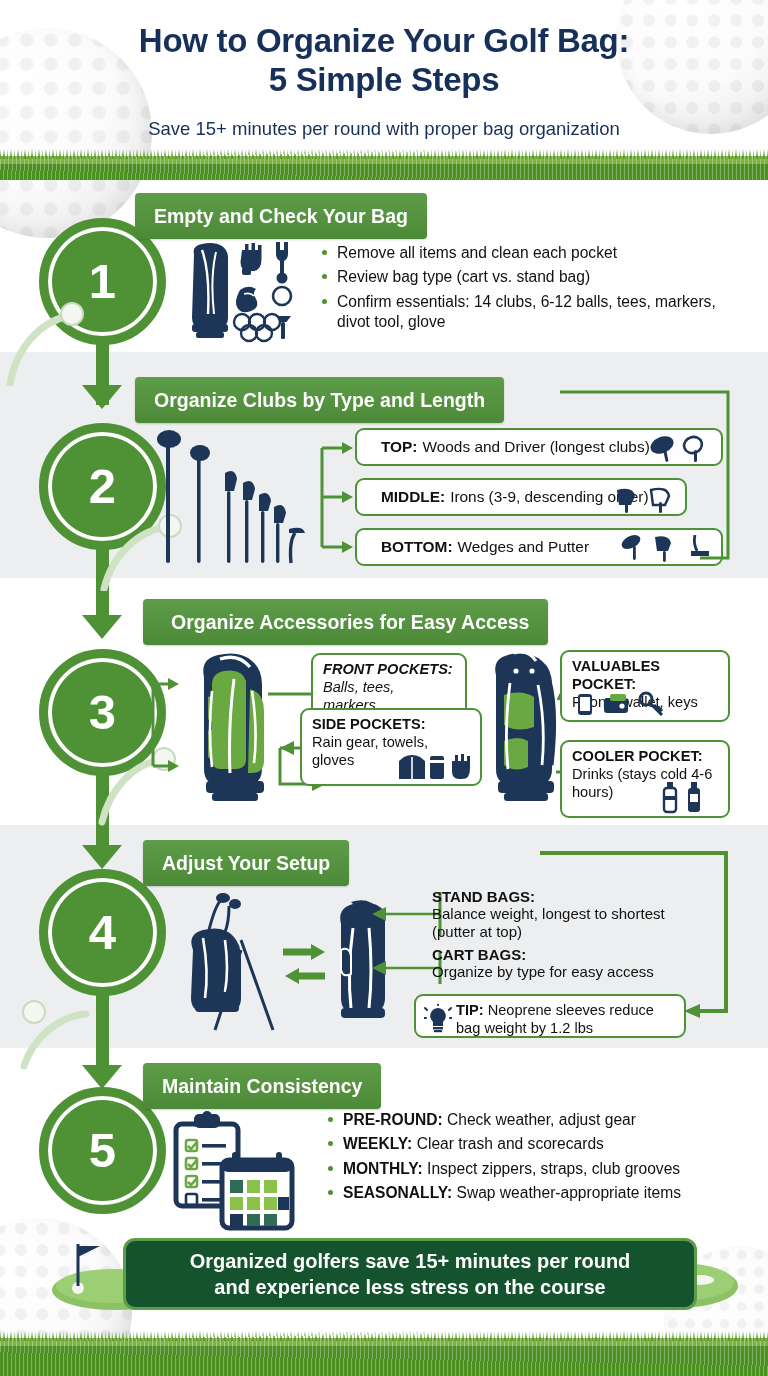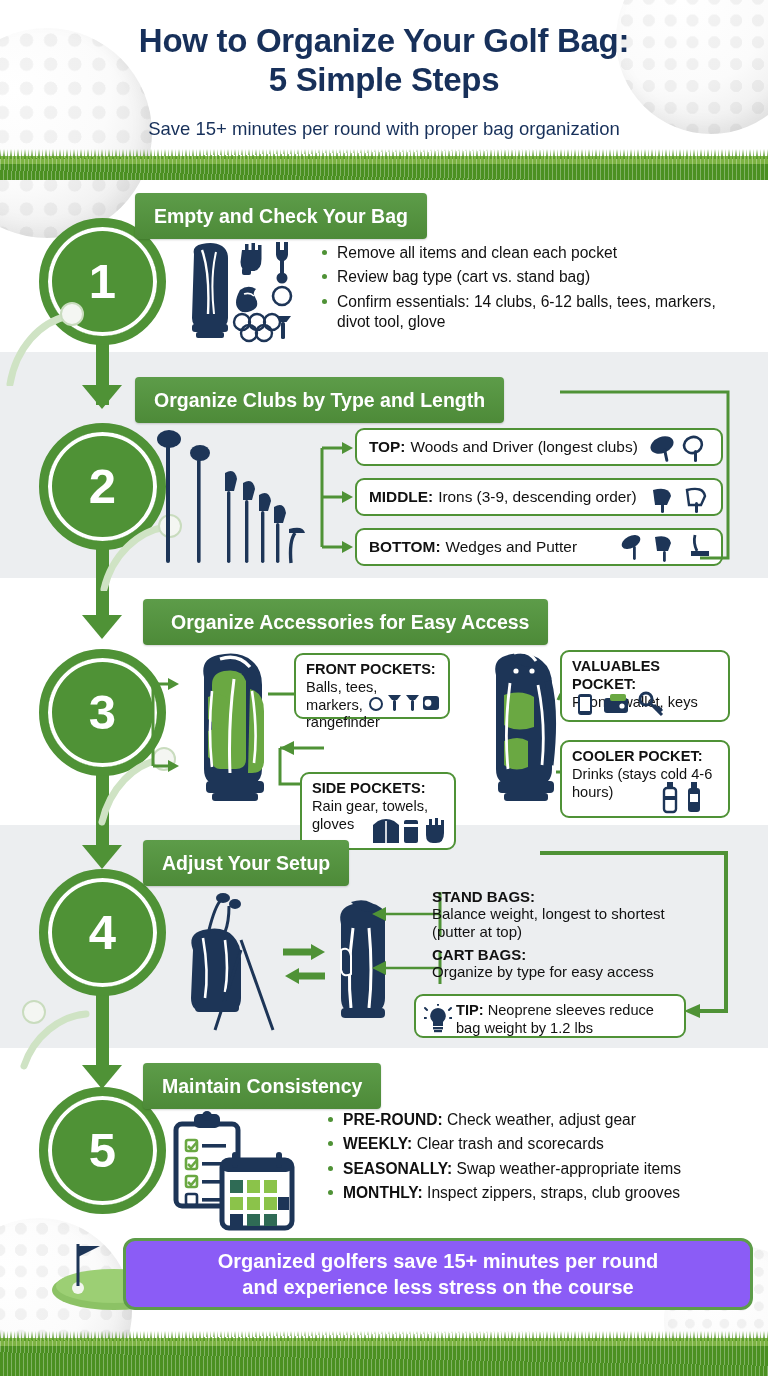--- a/index.html
+++ b/index.html
@@ -112,28 +112,28 @@
   .bullets{margin:0;padding:0;}
 
   
   .box{
     position:absolute;box-sizing:border-box;
     border:2px solid #4f9236;border-radius:9px;background:#ffffff;
     padding:6px 10px;font-size:14.6px;line-height:1.22;color:#111;
   }
   .box .hd{font-weight:bold;display:block;}
   .box.inline{display:flex;align-items:center;padding:8px 12px;font-size:15.4px;}
-  .box.inline .hd{display:inline;margin-right:5px;}
+  .box.inline .hd{display:inline;margin-right:5px;margin-left:12px;}
   .art{position:absolute;}
 
   
   .footerbanner{
-    position:absolute;left:123px;top:1238px;width:630px;height:72px;
+    position:absolute;left:123px;top:1238px;width:574px;height:72px;
     box-sizing:border-box;border:3px solid #5d9c49;border-radius:12px;
-    background:#8b5cf6;display:flex;align-items:center;justify-content:center;
+    background:#14532d;display:flex;align-items:center;justify-content:center;
     text-align:center;color:#ffffff;font-size:20px;font-weight:bold;line-height:1.30;
     padding:0 16px;
   }
   .greenpatch{position:absolute;}
 </style>
 </head>
 <body>
 
 <div class="page">
 
@@ -276,21 +276,21 @@
     <svg style="position:absolute;right:8px;top:4px;" width="66" height="30">
       <g fill="#1d3557">
         <ellipse cx="15" cy="11" rx="12" ry="8" transform="rotate(-22 15 11)"></ellipse>
           <rect x="17" y="14" width="3" height="14" rx="1.5" transform="rotate(-12 18 20)"></rect>
         <ellipse cx="46" cy="11" rx="9" ry="8" transform="rotate(-18 46 11)" fill="none" stroke="#1d3557" stroke-width="2.6"></ellipse>
           <rect x="47" y="16" width="3" height="12" rx="1.5"></rect>
       </g>
     </svg>
   </div>
 
-  <div class="box inline" style="left:355px;top:478px;width:368px;height:38px;">
+  <div class="box inline" style="left:355px;top:478px;width:332px;height:38px;">
     <span class="hd">MIDDLE:</span>
     <span>Irons (3-9, descending order)</span>
     <svg style="position:absolute;right:8px;top:4px;" width="66" height="30">
       <g fill="#1d3557">
         <path d="M6 6 q16 -4 18 6 l-4 9 h-12 z"></path>
           <rect x="14" y="18" width="3" height="11" rx="1.5"></rect>
         <path d="M40 6 q16 -4 18 6 l-4 9 h-12 z" fill="none" stroke="#1d3557" stroke-width="2.4"></path>
           <rect x="48" y="18" width="3" height="11" rx="1.5"></rect>
       </g>
     </svg>
@@ -357,41 +357,41 @@
   <svg class="art" style="left:268px;top:680px;" width="62" height="28">
     <path d="M0 14 H44" stroke="#4f9236" stroke-width="3" fill="none"></path>
       <path d="M44 7 l14 7 l-14 7 z" fill="#4f9236"></path>
   </svg>
   <svg class="art" style="left:268px;top:740px;" width="62" height="60">
     <path d="M56 8 H12 M12 8 V44 H44" stroke="#4f9236" stroke-width="3" fill="none"></path>
     <path d="M44 37 l14 7 l-14 7 z" fill="#4f9236"></path>
     <path d="M26 1 l-14 7 l14 7 z" fill="#4f9236"></path>
   </svg>
 
-  <div class="box" style="left:294px;top:653px;width:156px;height:66px;">
+  <div class="box" style="left:311px;top:653px;width:156px;height:80px;font-style:italic;">
     <span class="hd">FRONT POCKETS:</span>
     <span>Balls, tees, markers, rangefinder</span>
     <svg style="position:absolute;right:8px;bottom:4px;" width="72" height="22">
       <circle cx="8" cy="13" r="6" fill="none" stroke="#1d3557" stroke-width="2"></circle>
       <g fill="#1d3557">
           <path d="M20 4 h13 l-4 5 h-5 z"></path>
           <rect x="25" y="9" width="3" height="11" rx="1.4"></rect>
         </g>
       <g fill="#1d3557">
           <path d="M38 4 h13 l-4 5 h-5 z"></path>
           <rect x="43" y="9" width="3" height="11" rx="1.4"></rect>
         </g>
       <g>
           <rect x="55" y="5" width="16" height="14" rx="3" fill="#1d3557"></rect>
           <circle cx="60" cy="12" r="3.4" fill="#fff"></circle>
         </g>
     </svg>
   </div>
 
-  <div class="box" style="left:300px;top:772px;width:156px;height:78px;">
+  <div class="box" style="left:300px;top:708px;width:182px;height:78px;">
     <span class="hd">SIDE POCKETS:</span>
     <span>Rain gear, towels, gloves</span>
     <svg style="position:absolute;right:8px;bottom:3px;" width="74" height="30">
       <g fill="#1d3557">
         <path d="M6 6 q8 -4 16 0 l5 4 v18 h-26 v-18 z"></path>
           <path d="M14 6 v22" stroke="#fff" stroke-width="1.6"></path>
       </g>
       <g>
           <rect x="32" y="5" width="14" height="23" rx="2" fill="#1d3557"></rect>
           <rect x="32" y="9" width="14" height="3" fill="#fff"></rect>
@@ -606,26 +606,26 @@
   <ul class="bullets" style="left:328px;top:1110px;width:430px;">
     <li>
       <b>PRE-ROUND:</b>
       <span>Check weather, adjust gear</span>
     </li>
     <li>
       <b>WEEKLY:</b>
       <span>Clear trash and scorecards</span>
     </li>
     <li>
+      <b>MONTHLY:</b>
+      <span>Inspect zippers, straps, club grooves</span>
+    </li>
+    <li>
       <b>SEASONALLY:</b>
       <span>Swap weather-appropriate items</span>
-    </li>
-    <li>
-      <b>MONTHLY:</b>
-      <span>Inspect zippers, straps, club grooves</span>
     </li>
   </ul>
 
   <div class="ball b3"></div>
   <div class="ball b4"></div>
 
   <svg class="greenpatch" style="left:42px;top:1240px;" width="130" height="78">
     <ellipse cx="72" cy="50" rx="62" ry="20" fill="#8cc265"></ellipse>
     <ellipse cx="72" cy="46" rx="58" ry="17" fill="#9ccf74"></ellipse>
     <circle cx="36" cy="48" r="6" fill="#f2f6ee"></circle>

